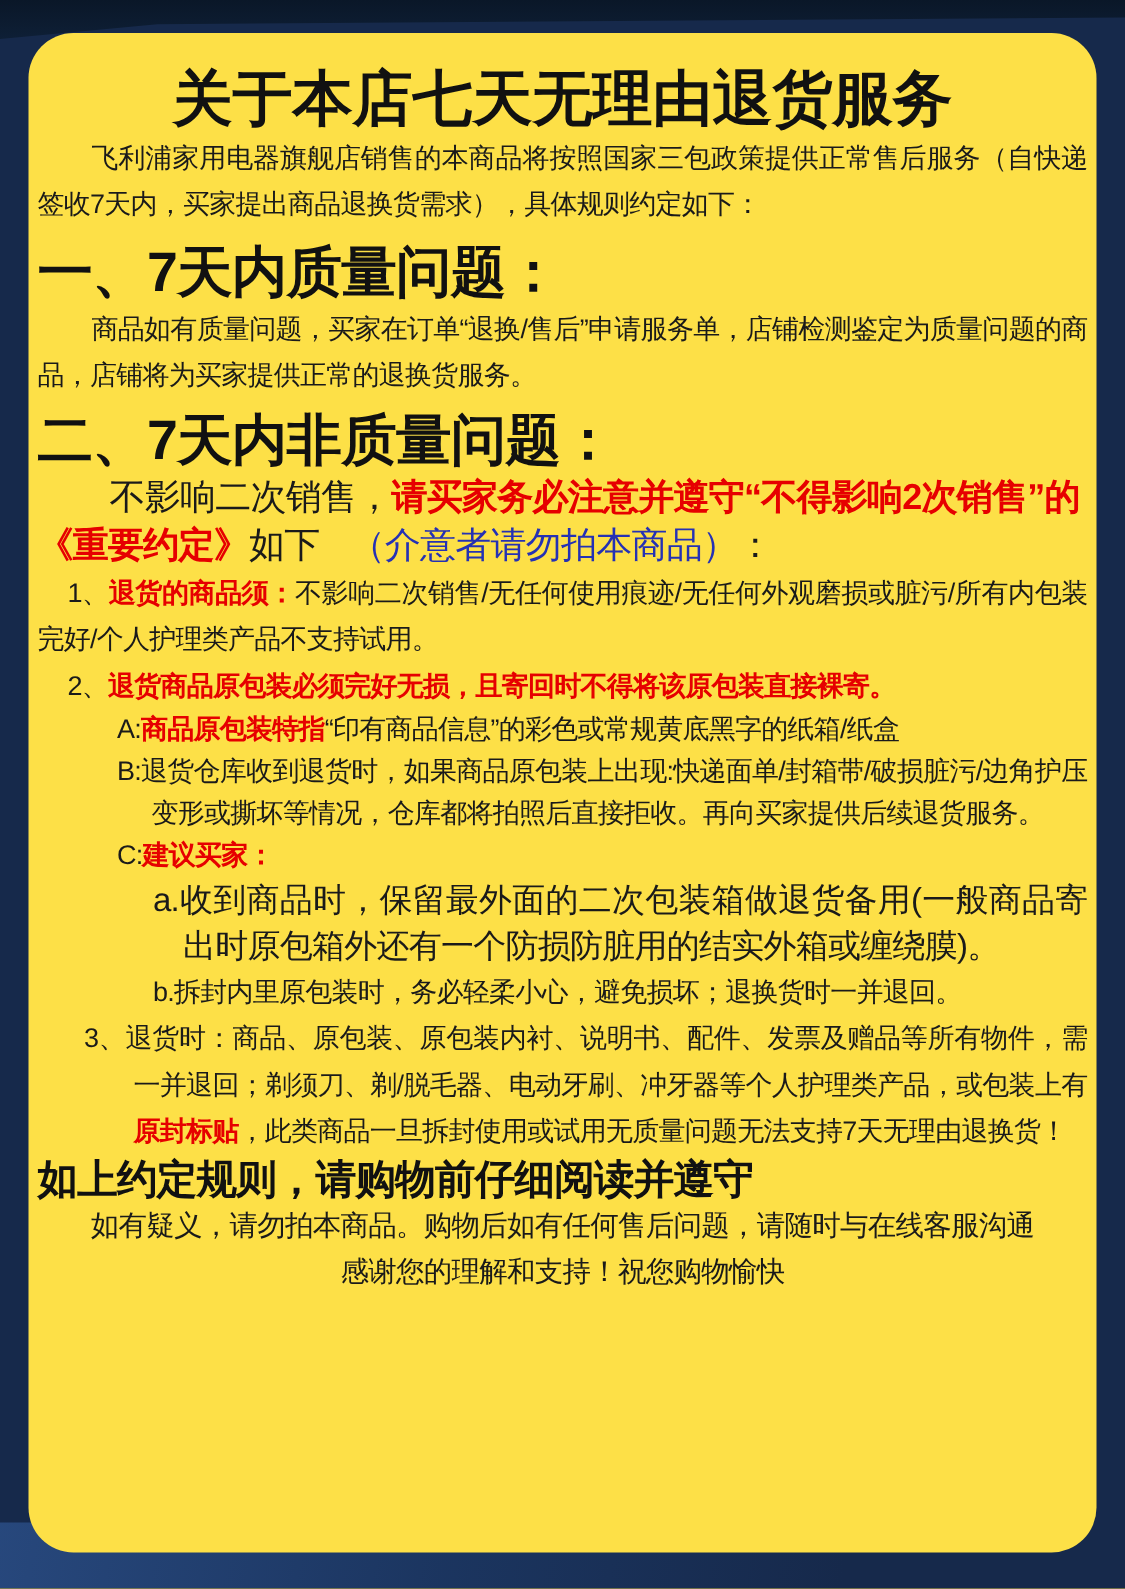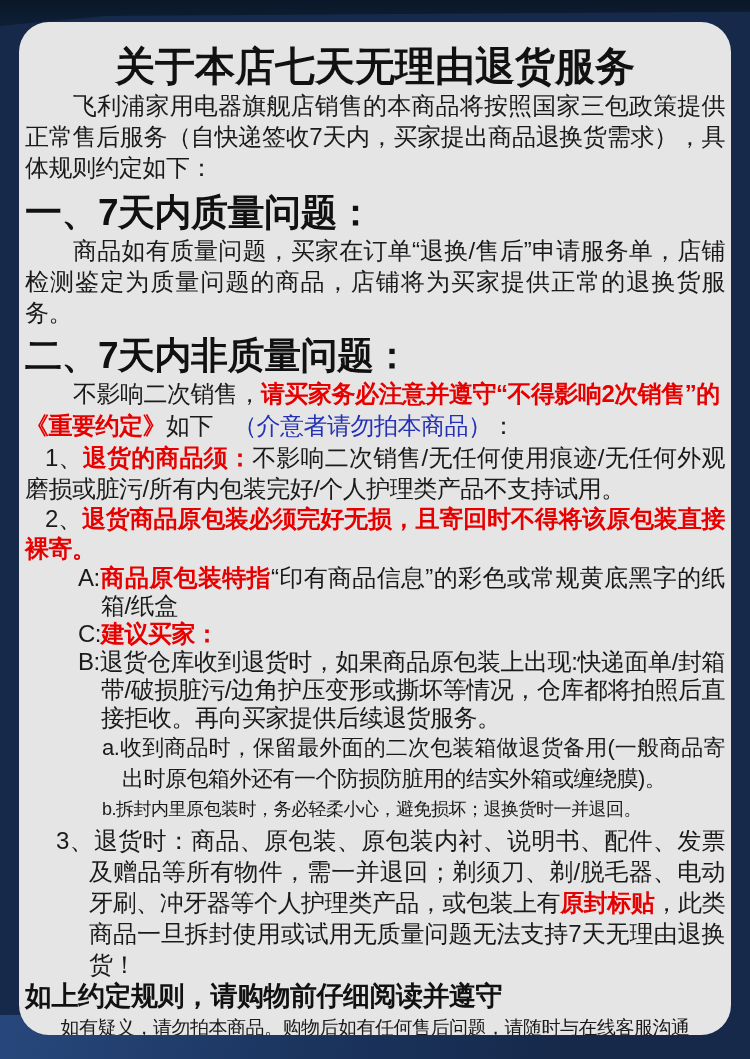--- a/index.html
+++ b/index.html
@@ -14,30 +14,30 @@
     background:linear-gradient(to bottom,#0a1728,#0e1f36);
     clip-path:polygon(0 0,100% 0,100% 45%,14% 62%,0 100%);
   }
   .bottom-glow{
     position:absolute;bottom:0;left:0;width:750px;height:44px;
     background:linear-gradient(100deg,#2a4d85 0%,#1c3763 40%,#16294b 75%);
     opacity:.85;
   }
   .card{
     position:absolute;left:19px;top:22px;width:712px;height:1013px;
-    box-sizing:border-box;background:#e5e5e5;border-radius:30px;
+    box-sizing:border-box;background:#fde047;border-radius:30px;
     padding:0 6px;overflow:hidden;color:#1a1a1a;
   }
   .card p{margin:0;}
   .title{
     padding-top:20px;text-align:center;
     font-size:40px;line-height:48px;font-weight:800;color:#111;
   }
   .body-txt{
-    font-size:24px;line-height:31px;letter-spacing:-0.5px;
+    font-size:18px;line-height:31px;letter-spacing:-0.5px;
     text-align:justify;color:#1a1a1a;
   }
   .intro{margin-top:12px;text-indent:2em;}
   .sec-heading{
     margin:0;font-size:37px;line-height:44px;font-weight:800;color:#111;
     letter-spacing:-0.5px;
   }
   .sec-heading.h1{margin-top:8px;}
   .sec-heading.h2{margin-top:6px;}
   .body1{margin-top:6px;text-indent:2em;}
@@ -83,23 +83,23 @@
   <p class="sec-heading h2">二、7天内非质量问题：</p>
 
   <p class="notice"><span>不影响二次销售，</span><span class="red">请买家务必注意并遵守“不得影响2次销售”的</span><br><span class="red">《重要约定》</span><span>如下</span><span class="blue">（介意者请勿拍本商品）</span><span>：</span></p>
 
   <p class="body-txt rule1"><span>1、</span><span class="red">退货的商品须：</span><span>不影响二次销售/无任何使用痕迹/无任何外观磨损或脏污/所有内包装完好/个人护理类产品不支持试用。</span></p>
 
   <p class="body-txt rule2"><span>2、</span><span class="red">退货商品原包装必须完好无损，且寄回时不得将该原包装直接裸寄。</span></p>
 
   <p class="body-txt ruleA"><span>A:</span><span class="red">商品原包装特指</span><span>“印有商品信息”的彩色或常规黄底黑字的纸箱/纸盒</span></p>
 
+  <p class="body-txt ruleB"><span>B:</span><span>退货仓库收到退货时，如果商品原包装上出现:快递面单/封箱带/破损脏污/边角护压变形或撕坏等情况，仓库都将拍照后直接拒收。再向买家提供后续退货服务。</span></p>
+
   <p class="body-txt ruleC"><span>C:</span><span class="red">建议买家：</span></p>
-
-  <p class="body-txt ruleB"><span>B:</span><span>退货仓库收到退货时，如果商品原包装上出现:快递面单/封箱带/破损脏污/边角护压变形或撕坏等情况，仓库都将拍照后直接拒收。再向买家提供后续退货服务。</span></p>
 
   <p class="body-txt tip-a">a.收到商品时，保留最外面的二次包装箱做退货备用(一般商品寄出时原包箱外还有一个防损防脏用的结实外箱或缠绕膜)。</p>
 
   <p class="body-txt tip-b">b.拆封内里原包装时，务必轻柔小心，避免损坏；退换货时一并退回。</p>
 
   <p class="body-txt rule3"><span>3、</span><span>退货时：商品、原包装、原包装内衬、说明书、配件、发票及赠品等所有物件，需一并退回；剃须刀、剃/脱毛器、电动牙刷、冲牙器等个人护理类产品，或包装上有</span><span class="red">原封标贴</span><span>，此类商品一旦拆封使用或试用无质量问题无法支持7天无理由退换货！</span></p>
 
   <p class="footer-heading">如上约定规则，请购物前仔细阅读并遵守</p>
 
   <p class="footer-txt"><span>如有疑义，请勿拍本商品。购物后如有任何售后问题，请随时与在线客服沟通</span><br><span>感谢您的理解和支持！祝您购物愉快</span></p>

